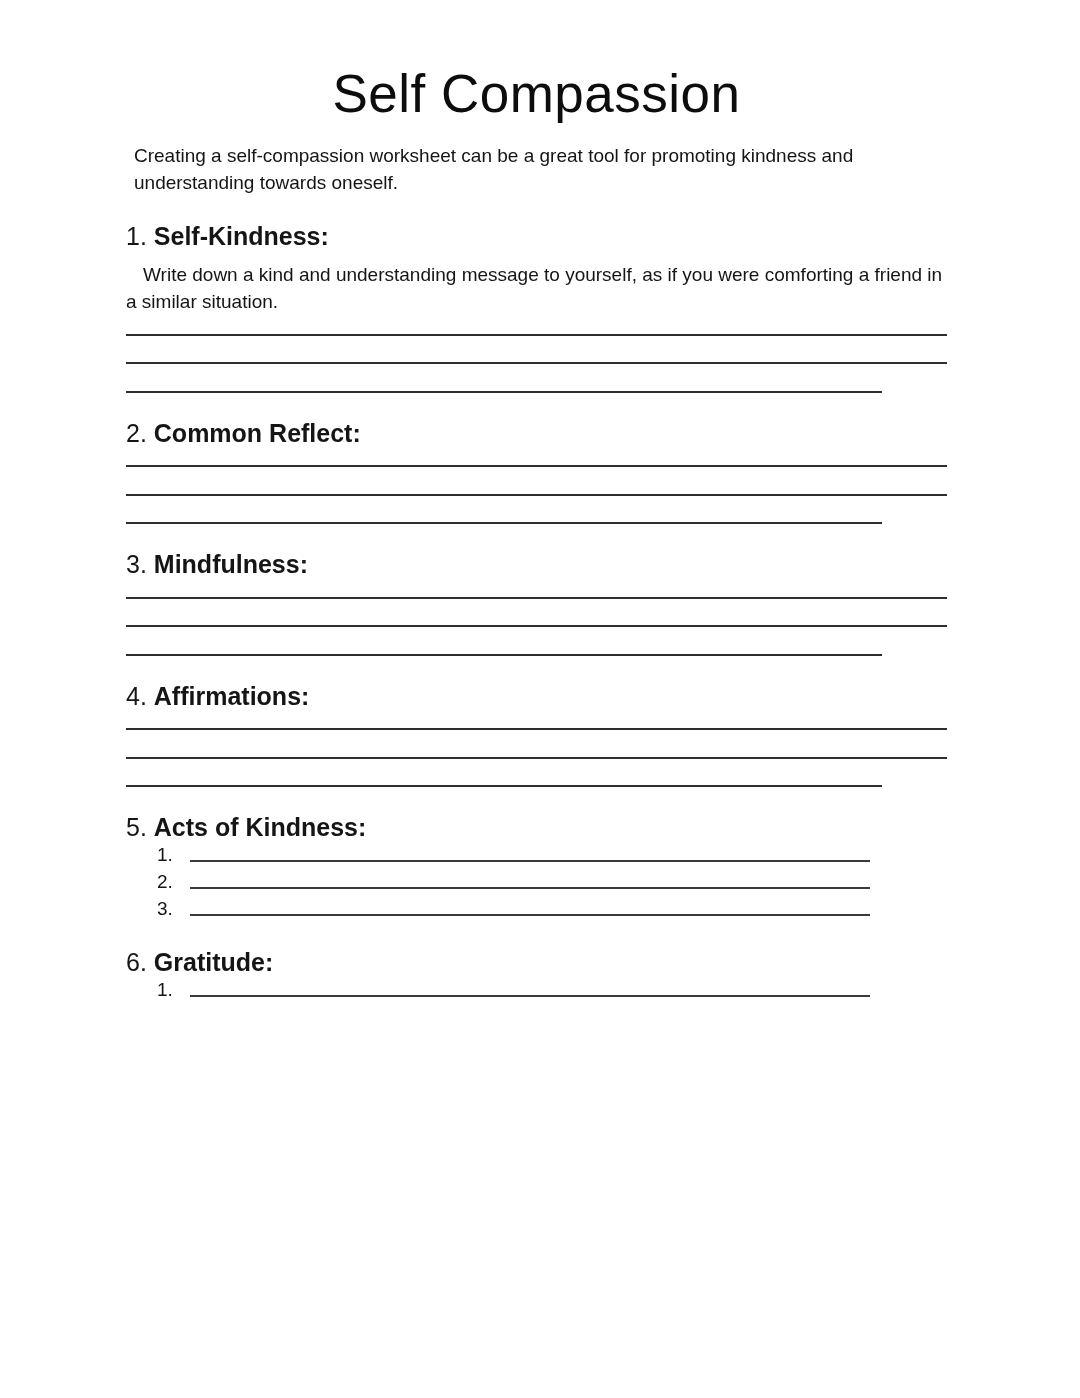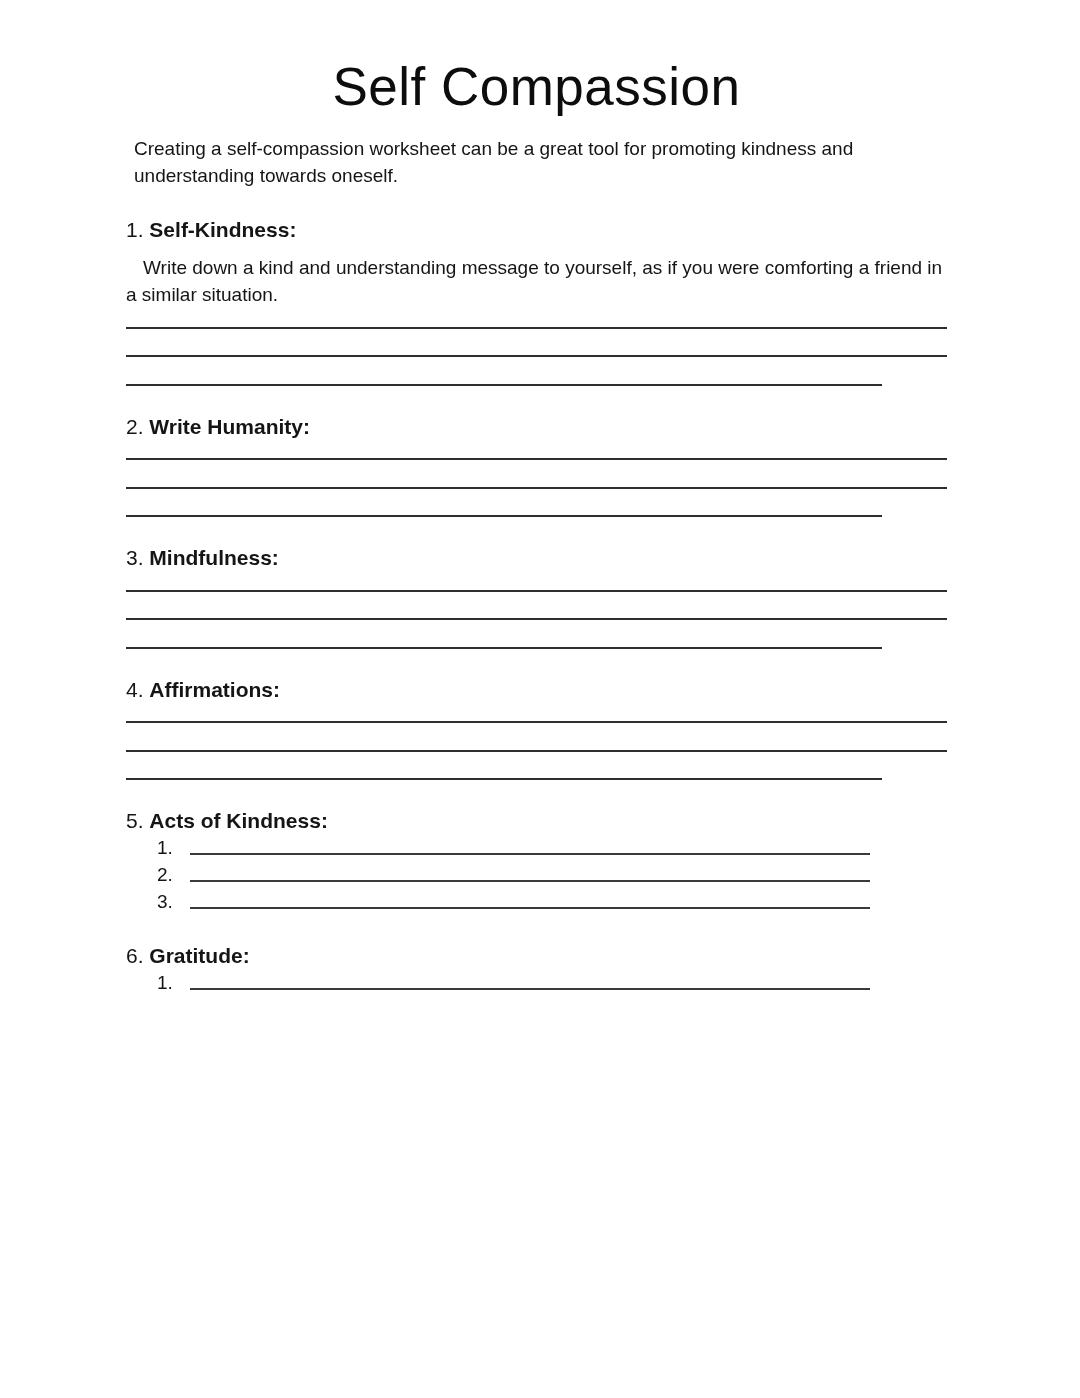--- a/index.html
+++ b/index.html
@@ -14,37 +14,37 @@
     box-sizing: border-box;
     background: #ffffff;
     padding: 56px 133px 0 126px;
     font-family: "Liberation Sans", sans-serif;
     color: #151515;
     font-size: 19px;
     line-height: 27px;
     overflow: hidden;
   }
   h1.doc-title {
-    margin: 0;
+    margin: 7px;
     font-size: 53px;
     line-height: 61px;
     font-weight: 400;
     text-align: center;
     color: #0d0d0d;
     letter-spacing: 0.5px;
   }
   p.intro {
     margin: 18px 0 0 8px;
   }
   section.ws-section {
     margin: 0;
   }
   .section-heading {
     margin: 27px 0 0 0;
-    font-size: 21px;
+    font-size: 25px;
     line-height: 27px;
     font-weight: 400;
   }
   .section-heading .heading-bold {
     font-weight: 700;
   }
   p.prompt {
     margin: 11px 0 0 0;
   }
   p.prompt.indent {
@@ -93,21 +93,21 @@
     <h2 class="section-heading"><span>1.</span> <span class="heading-bold">Self-Kindness:</span></h2>
     <p class="prompt indent">Write down a kind and understanding message to yourself, as if you were comforting a friend in a similar situation.</p>
     <div class="answer-area blank-lines">
           <div class="blank-line"></div>
           <div class="blank-line"></div>
           <div class="blank-line short"></div>
         </div>
   </section>
 
   <section class="ws-section">
-    <h2 class="section-heading"><span>2.</span> <span class="heading-bold">Write Humanity:</span></h2>
+    <h2 class="section-heading"><span>2.</span> <span class="heading-bold">Common Reflect:</span></h2>
     <div class="answer-area blank-lines">
           <div class="blank-line"></div>
           <div class="blank-line"></div>
           <div class="blank-line short"></div>
         </div>
   </section>
 
   <section class="ws-section">
     <h2 class="section-heading"><span>3.</span> <span class="heading-bold">Mindfulness:</span></h2>
     <div class="answer-area blank-lines">

